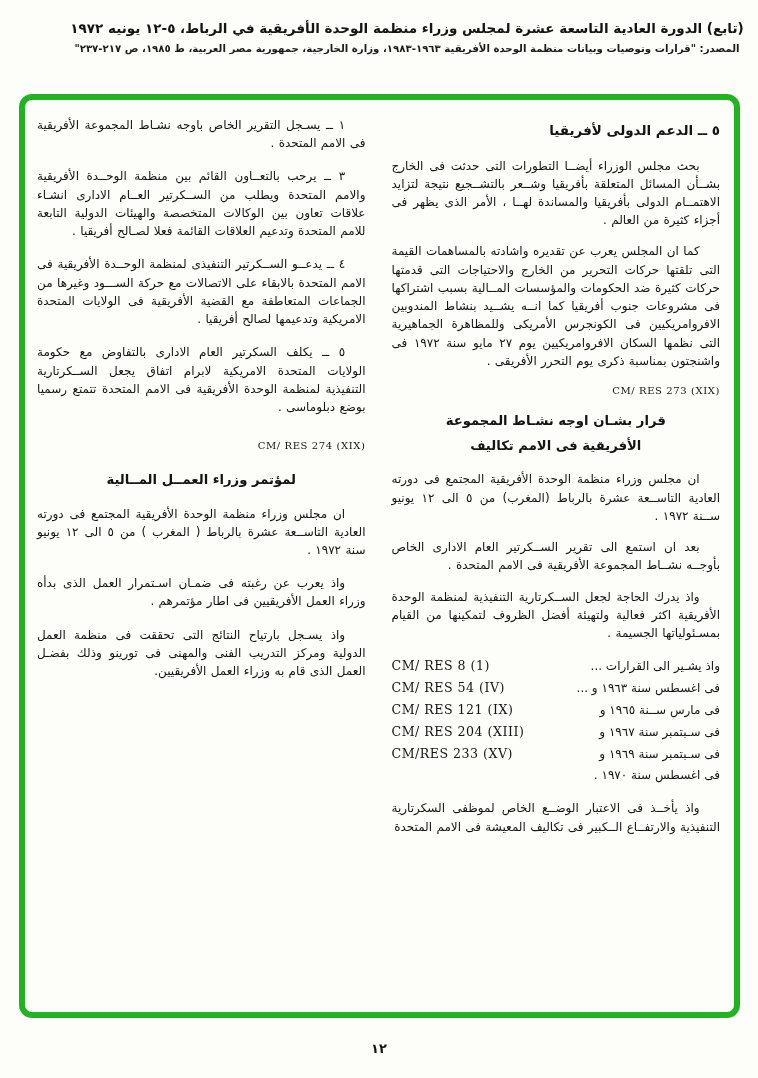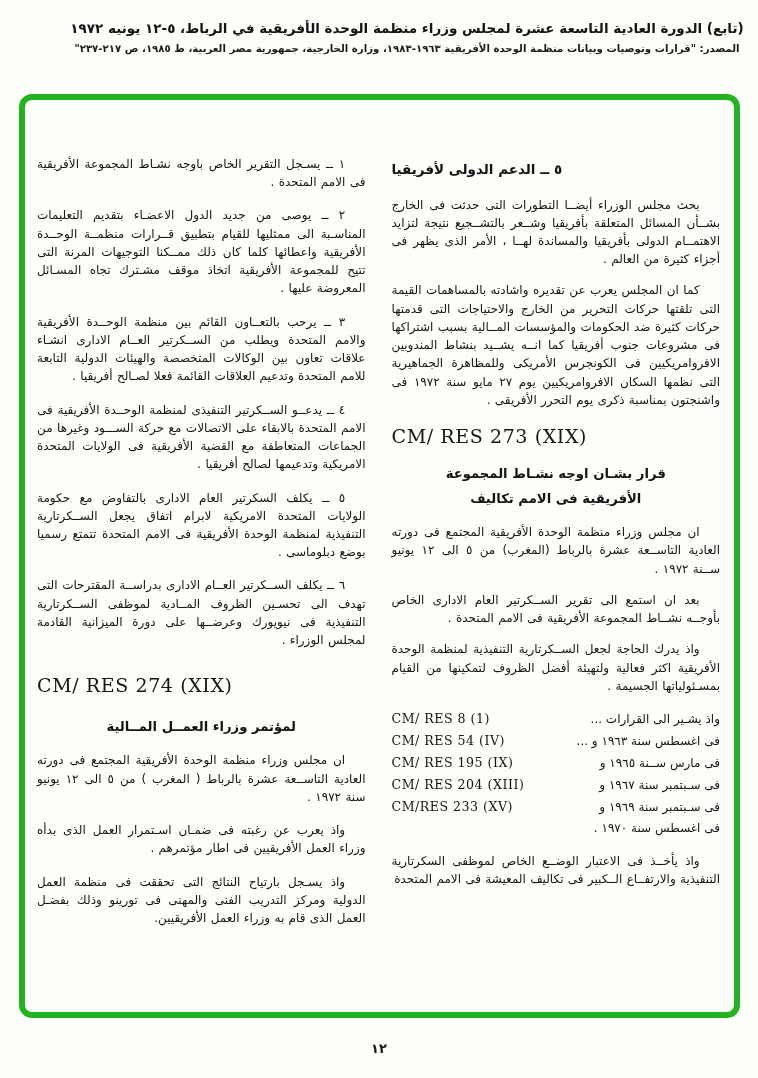--- a/index.html
+++ b/index.html
@@ -57,47 +57,46 @@
     direction: rtl;        
     gap: 26px;
     height: 100%;
   }
   .col {
     flex: 1 1 0;
     direction: rtl;
     text-align: justify;
     font-size: 12px;
     line-height: 1.52;
-    margin-top: 39px;
   }
 
   .para {
     margin: 0 0 13px 0;
     text-indent: 1.7em;
     word-spacing: 0.5px;
   }
 
   .sec-heading {
-    text-align: left;
+    text-align: right;
     font-weight: bold;
     font-size: 13.5px;
     margin: 4px 0 16px 0;
   }
   .res-title {
     text-align: center;
     font-weight: bold;
     font-size: 13.2px;
     line-height: 1.9;
     margin: 2px 0 12px 0;
   }
   .res-code {
     direction: ltr;
-    text-align: left;
+    text-align: right;
     font-family: "DejaVu Serif", serif;
-    font-size: 19px;
+    font-size: 10px;
     font-weight: 500;
     letter-spacing: 0.6px;
     margin: 4px 0 10px 0;
   }
   .res-code.rc-273 { margin-top: 12px; }
   .res-code.rc-274 { margin-top: 22px; margin-bottom: 14px; }
 
   
   .res-list { margin: 0 0 13px 0; }
   .res-row {
@@ -158,46 +157,44 @@
         <div class="res-row">
           <span class="ar">واذ يشـير الى القرارات ...</span>
           <span class="code">CM/ RES 8 (1)</span>
         </div>
         <div class="res-row">
           <span class="ar">فى اغسطس سنة ١٩٦٣ و ...</span>
           <span class="code">CM/ RES 54 (IV)</span>
         </div>
         <div class="res-row">
           <span class="ar">فى مارس ســنة ١٩٦٥ و</span>
-          <span class="code">CM/ RES 195 (IX)</span>
+          <span class="code">CM/ RES 121 (IX)</span>
         </div>
         <div class="res-row">
           <span class="ar">فى سـبتمبر سنة ١٩٦٧ و</span>
           <span class="code">CM/ RES 204 (XIII)</span>
         </div>
         <div class="res-row">
           <span class="ar">فى سـبتمبر سنة ١٩٦٩ و</span>
           <span class="code">CM/RES 233 (XV)</span>
         </div>
         <div class="res-row">
           <span class="ar">فى اغسطس سنة ١٩٧٠ .</span>
           <span class="code"></span>
         </div>
       </div>
 
       <p class="para">واذ يأخــذ فى الاعتبار الوضــع الخاص لموظفى السكرتارية التنفيذية والارتفــاع الــكبير فى تكاليف المعيشة فى الامم المتحدة</p>
     </div>
 
     <div class="col left-col">
       <p class="para">١ ــ يسـجل التقرير الخاص باوجه نشـاط المجموعة الأفريقية فى الامم المتحدة .</p>
-      <p class="para">٢ ــ يوصى من جديد الدول الاعضـاء بتقديم التعليمات المناسـبة الى ممثليها للقيام بتطبيق قــرارات منظمــة الوحــدة الأفريقية واعطائها كلما كان ذلك ممــكنا التوجيهات المرنة التى تتيح للمجموعة الأفريقية اتخاذ موقف مشـترك تجاه المسـائل المعروضة عليها .</p>
       <p class="para">٣ ــ يرحب بالتعــاون القائم بين منظمة الوحــدة الأفريقية والامم المتحدة ويطلب من الســكرتير العــام الادارى انشـاء علاقات تعاون بين الوكالات المتخصصة والهيئات الدولية التابعة للامم المتحدة وتدعيم العلاقات القائمة فعلا لصـالح أفريقيا .</p>
       <p class="para">٤ ــ يدعــو الســكرتير التنفيذى لمنظمة الوحــدة الأفريقية فى الامم المتحدة بالابقاء على الاتصالات مع حركة الســـود وغيرها من الجماعات المتعاطفة مع القضية الأفريقية فى الولايات المتحدة الامريكية وتدعيمها لصالح أفريقيا .</p>
       <p class="para">٥ ــ يكلف السكرتير العام الادارى بالتفاوض مع حكومة الولايات المتحدة الامريكية لابرام اتفاق يجعل الســكرتارية التنفيذية لمنظمة الوحدة الأفريقية فى الامم المتحدة تتمتع رسميا بوضع دبلوماسى .</p>
-      <p class="para">٦ ــ يكلف الســكرتير العــام الادارى بدراســة المقترحات التى تهدف الى تحسـين الظروف المــادية لموظفى الســكرتارية التنفيذية فى نيويورك وعرضــها على دورة الميزانية القادمة لمجلس الوزراء .</p>
       <div class="res-code rc-274">CM/ RES 274 (XIX)</div>
       <div class="res-title">
         <div>لمؤتمر وزراء العمــل المــالية</div>
       </div>
       <p class="para">ان مجلس وزراء منظمة الوحدة الأفريقية المجتمع فى دورته العادية التاســعة عشرة بالرباط ( المغرب ) من ٥ الى ١٢ يونيو سنة ١٩٧٢ .</p>
       <p class="para">واذ يعرب عن رغبته فى ضمـان اسـتمرار العمل الذى بدأه وزراء العمل الأفريقيين فى اطار مؤتمرهم .</p>
       <p class="para">واذ يسـجل بارتياح النتائج التى تحققت فى منظمة العمل الدولية ومركز التدريب الفنى والمهنى فى تورينو وذلك بفضـل العمل الذى قام به وزراء العمل الأفريقيين.</p>
     </div>
 
   </div>

